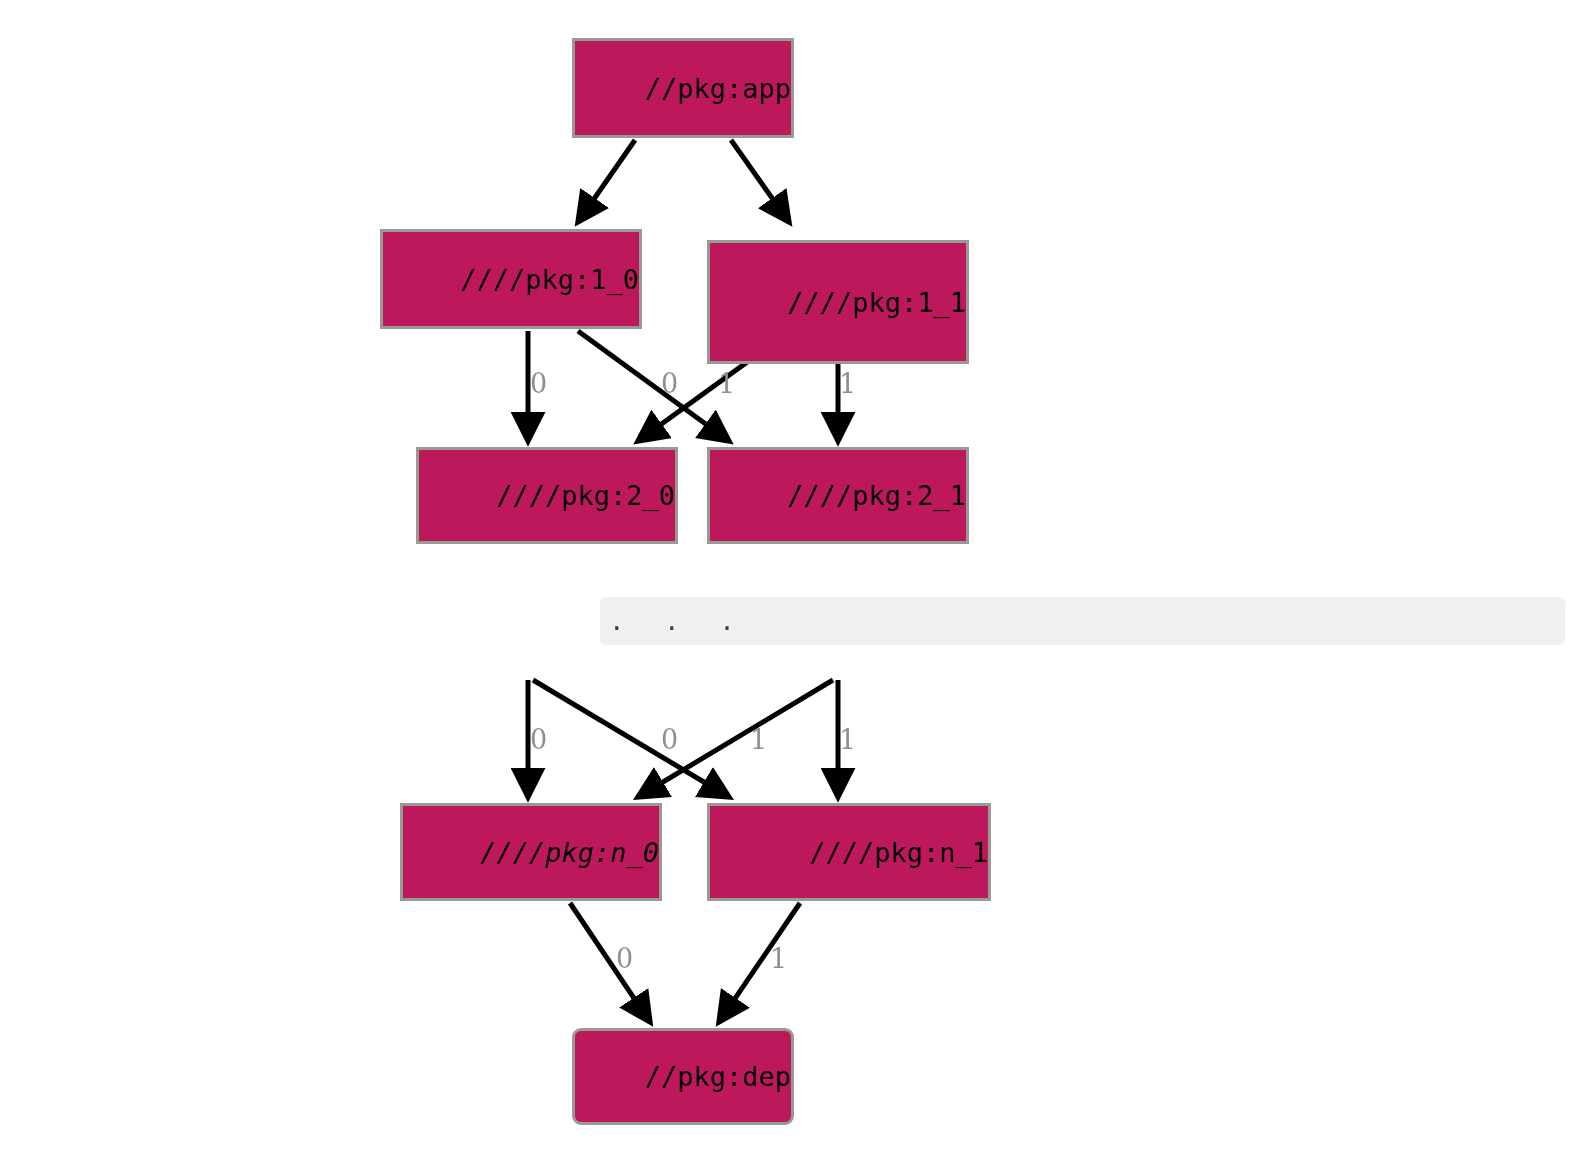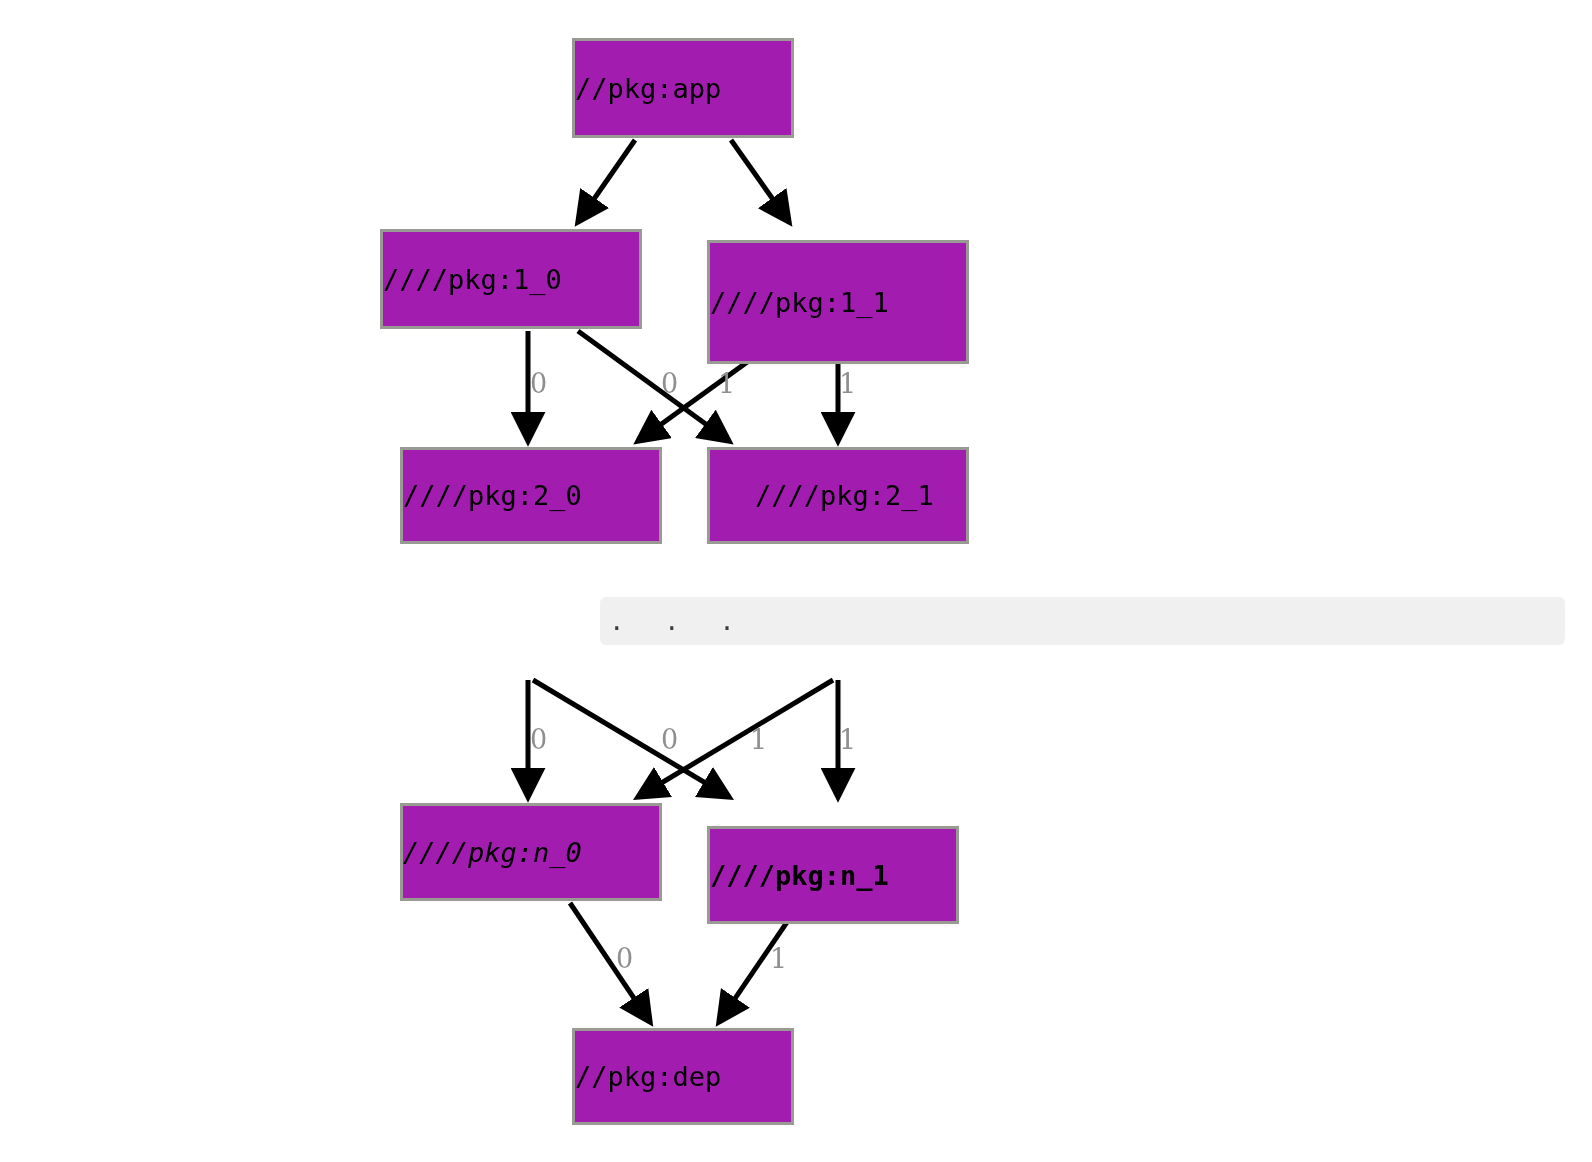--- a/index.html
+++ b/index.html
@@ -20,25 +20,25 @@
   #graph-svg {
     position: absolute;
     left: 0;
     top: 0;
     width: 1592px;
     height: 1162px;
   }
   .node-box {
     position: absolute;
     box-sizing: border-box;
-    background: #a21caf;
+    background: #be185d;
     border: 3px solid #9a9a94;
     display: flex;
     align-items: center;
-    justify-content: flex-start;
+    justify-content: flex-end;
   }
   .node-label {
     font-family: "DejaVu Sans Mono", monospace;
     font-size: 27px;
     color: #000000;
     letter-spacing: 0px;
     white-space: nowrap;
   }
   .ellipsis-band {
     position: absolute;
@@ -104,37 +104,37 @@
   </div>
 
   <div class="node-box" style="left:380px; top:229px; width:262px; height:100px;">
     <span class="node-label">////pkg:1_0</span>
   </div>
 
   <div class="node-box" style="left:707px; top:240px; width:262px; height:124px;">
     <span class="node-label">////pkg:1_1</span>
   </div>
 
-  <div class="node-box" style="left:400px; top:447px; width:262px; height:97px;">
+  <div class="node-box" style="left:416px; top:447px; width:262px; height:97px;">
     <span class="node-label">////pkg:2_0</span>
   </div>
 
   <div class="node-box" style="left:707px; top:447px; width:262px; height:97px;padding-left:45px;">
     <span class="node-label">////pkg:2_1</span>
   </div>
 
   <div class="node-box" style="left:400px; top:803px; width:262px; height:98px;font-style:italic;">
     <span class="node-label">////pkg:n_0</span>
   </div>
 
-  <div class="node-box" style="left:707px; top:826px; width:252px; height:98px;font-weight:bold;">
+  <div class="node-box" style="left:707px; top:803px; width:284px; height:98px;">
     <span class="node-label">////pkg:n_1</span>
   </div>
 
-  <div class="node-box" style="left:572px; top:1028px; width:222px; height:97px;">
+  <div class="node-box" style="left:572px; top:1028px; width:222px; height:97px;border-radius:9px;">
     <span class="node-label">//pkg:dep</span>
   </div>
 
   <div class="ellipsis-band" style="left:600px; top:597px; width:965px; height:48px;">
     <span class="ellipsis-dots">· · ·</span>
   </div>
 
   <span class="edge-label" style="left:530px; top:368px;">0</span>
   <span class="edge-label" style="left:661px; top:368px;">0</span>
   <span class="edge-label" style="left:718px; top:368px;">1</span>

